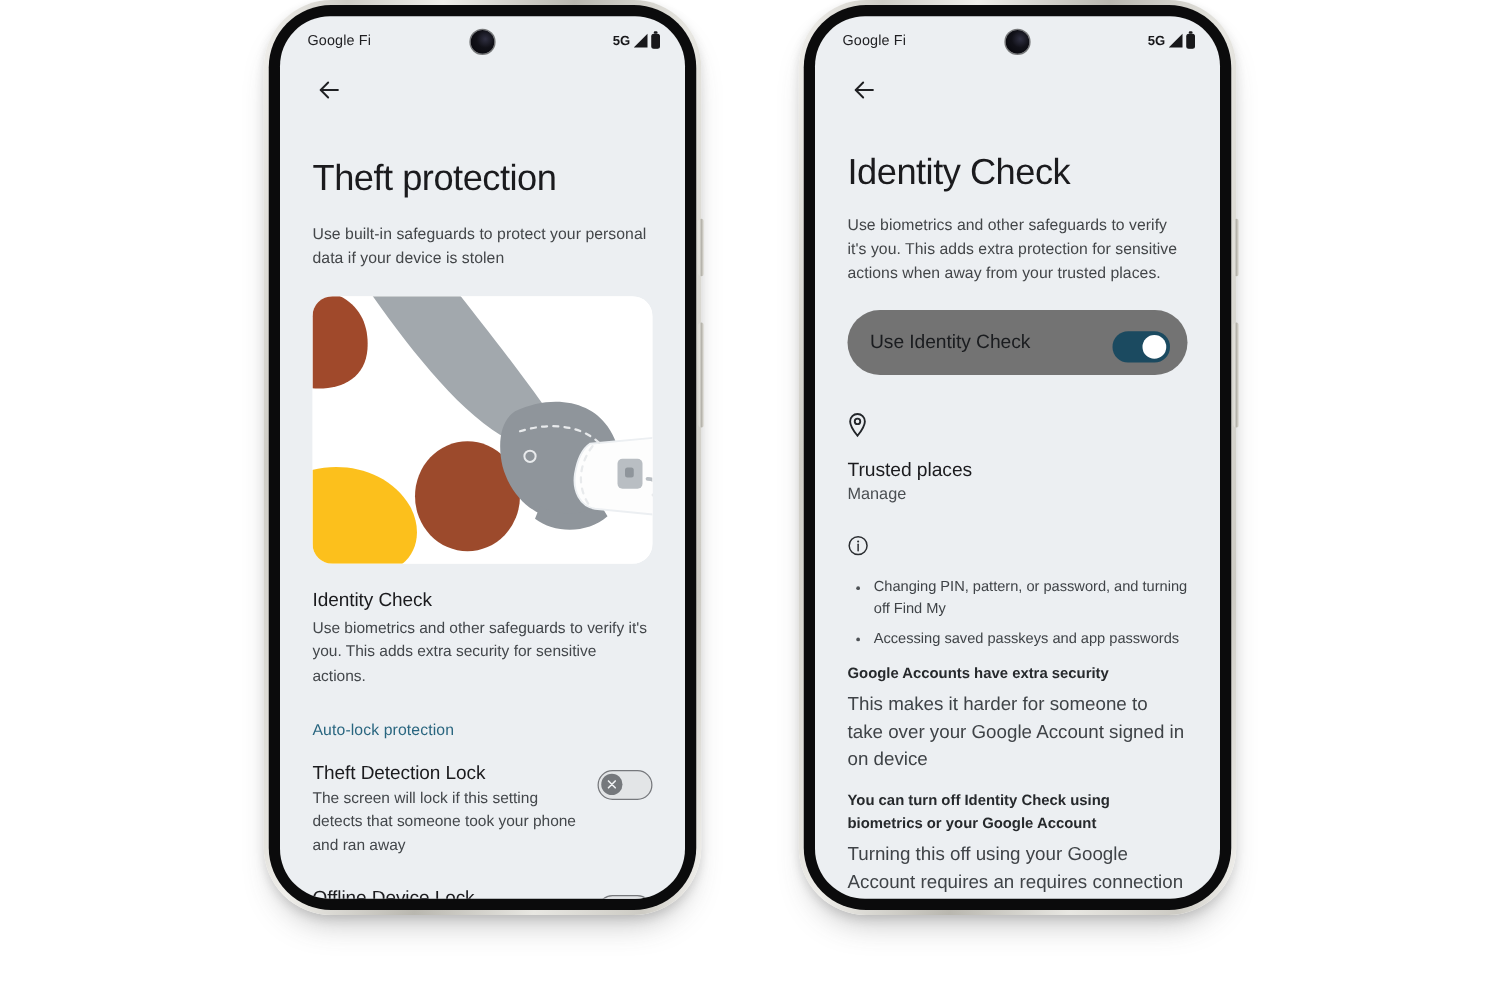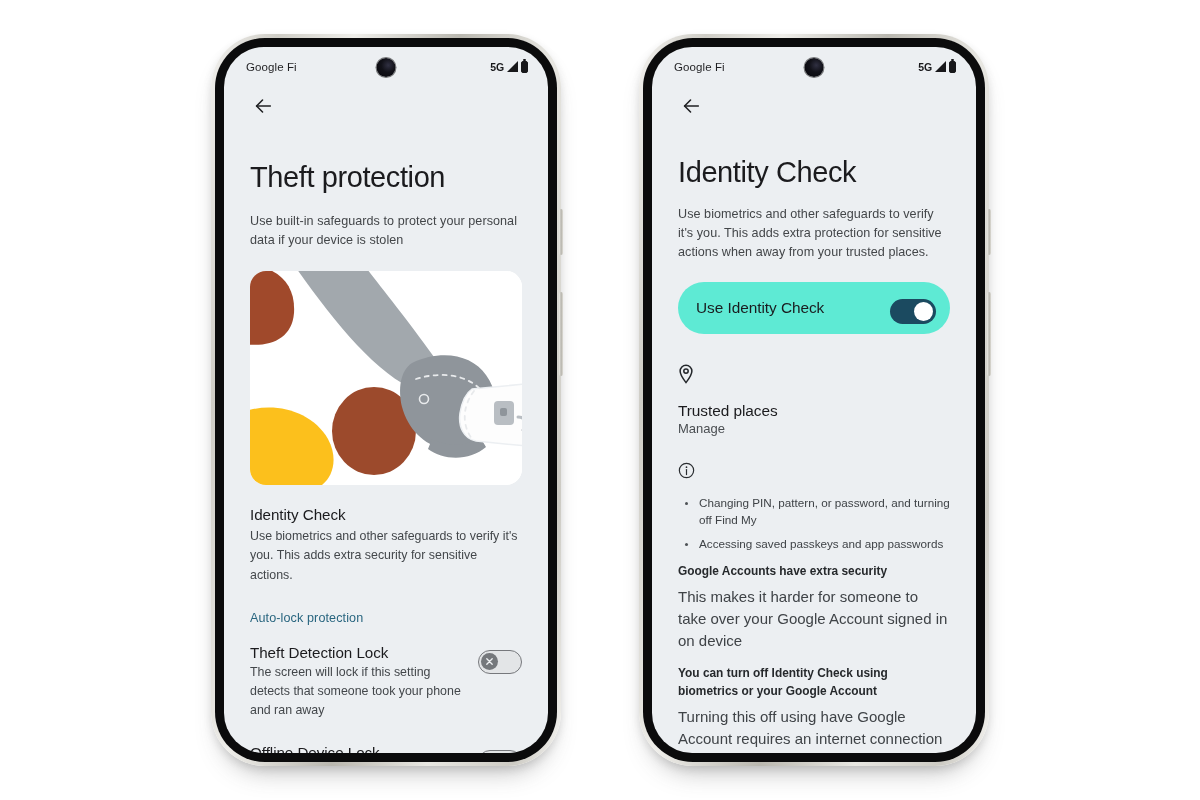--- a/index.html
+++ b/index.html
@@ -11,21 +11,21 @@
     font-family: "Liberation Sans", sans-serif;
     overflow: hidden;
     position: relative;
   }
 
   .stage {
     position: absolute;
     inset: 0;
     display: flex;
     justify-content: center;
-    align-items: center;
+    align-items: flex-start;
     gap: 78px;
   }
 
   
   .phone {
     position: relative;
     width: 350px;
     height: 732px;
     border-radius: 54px;
     background: linear-gradient(100deg,#f2f1ee 0%,#cfcdc6 14%,#efeeea 30%,#b9b7af 52%,#e8e7e2 72%,#cdcbc4 90%,#f4f3f0 100%);
@@ -216,21 +216,21 @@
   .switch.on .knob {
     position: absolute;
     right: 3px; top: 3px;
     width: 19px; height: 19px;
     border-radius: 50%;
     background: #ffffff;
   }
 
   
   .card-blue {
-    background: #5eead4;
+    background: #737373;
     border-radius: 26px;
     height: 52px;
     display: flex;
     align-items: center;
     justify-content: space-between;
     padding: 0 14px 0 18px;
   }
   .card-blue .cb-label {
     font-size: 15.4px;
     color: #1a1c1f;
@@ -452,21 +452,21 @@
           </span>
 
           <div class="info-block" style="margin-top:12px;">
             <ul class="bullets">
               <li>Changing PIN, pattern, or password, and turning off Find My</li>
               <li>Accessing saved passkeys and app passwords</li>
             </ul>
             <div class="blk-head">Google Accounts have extra security</div>
             <div class="blk-body">This makes it harder for someone to take over your Google Account signed in on device</div>
             <div class="blk-head">You can turn off Identity Check using biometrics or your Google Account</div>
-            <div class="blk-body">Turning this off using have Google Account requires an internet connection</div>
+            <div class="blk-body">Turning this off using your Google Account requires an requires connection</div>
             <span class="learn-link">Learn more about Identity Check</span>
           </div>
         </div>
 
       </div>
     </div>
   </div>
 
 </div>
 

